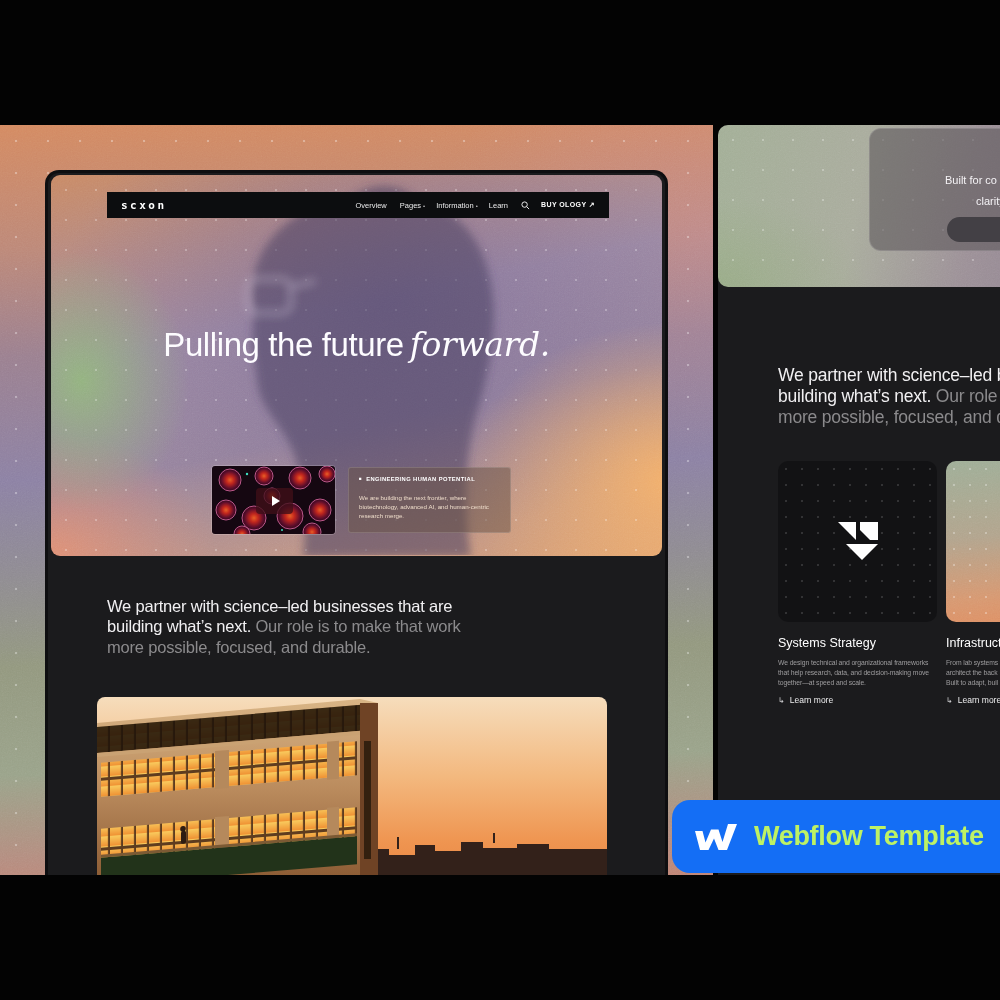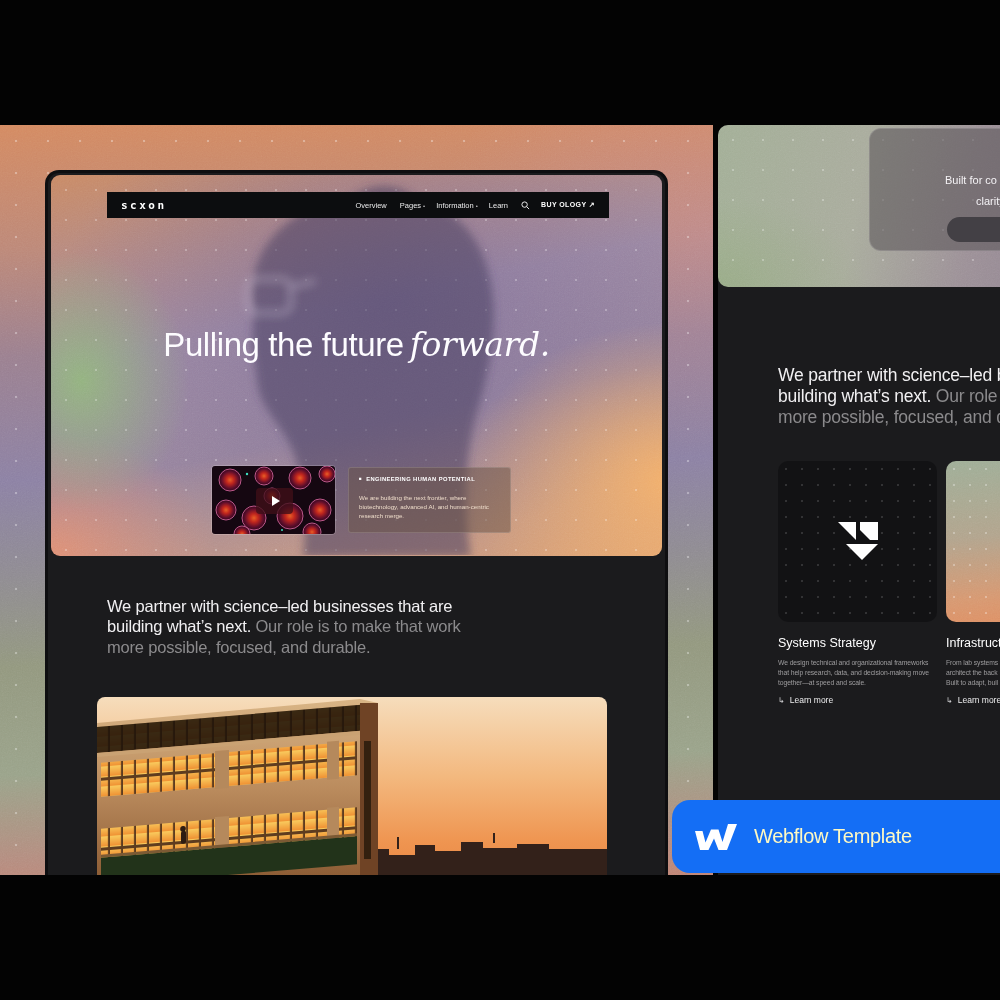--- a/index.html
+++ b/index.html
@@ -96,21 +96,21 @@
   .svc-para { position:absolute; top:533px; width:166px; overflow:hidden; color:#9d9c9e;
               font-size:6.8px; line-height:10px; letter-spacing:-.1px; }
   .svc-para div { white-space:nowrap; }
   .svc-link { position:absolute; top:570px; display:flex; align-items:center; gap:5px; color:#ededee;
               font-size:8.5px; cursor:pointer; white-space:nowrap; }
   .svc-arrow { font-size:8px; color:#cfcfd1; }
 
   
   .badge { left:672px; top:800px; width:345px; height:73px; border-radius:18px; background:#146EF5;
            display:flex; align-items:center; padding-left:22px; cursor:pointer; }
-  .badge-label { color:#fef9c3; font-size:20px; font-weight:normal; letter-spacing:-.3px;
+  .badge-label { color:#bef264; font-size:27px; font-weight:bold; letter-spacing:-.3px;
                  margin-left:16px; white-space:nowrap; }
 </style>
 </head>
 <body>
 
 <svg width="0" height="0" style="position:absolute">
   <defs>
     <filter id="grainF" x="0" y="0" width="100%" height="100%">
       <feTurbulence type="fractalNoise" baseFrequency="0.8" numOctaves="2" stitchTiles="stitch"></feTurbulence>
       <feColorMatrix type="saturate" values="0"></feColorMatrix>

